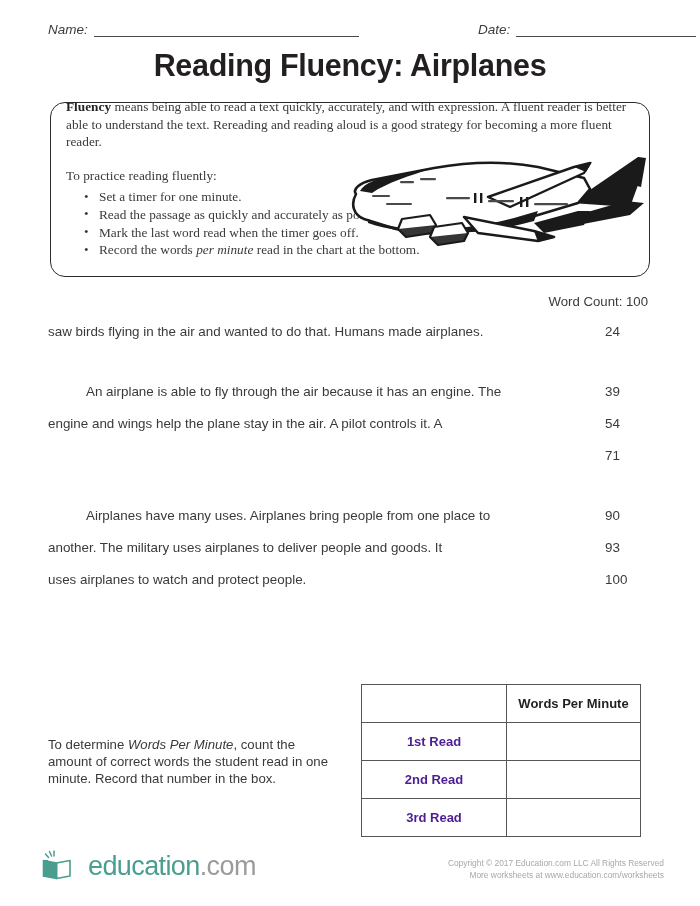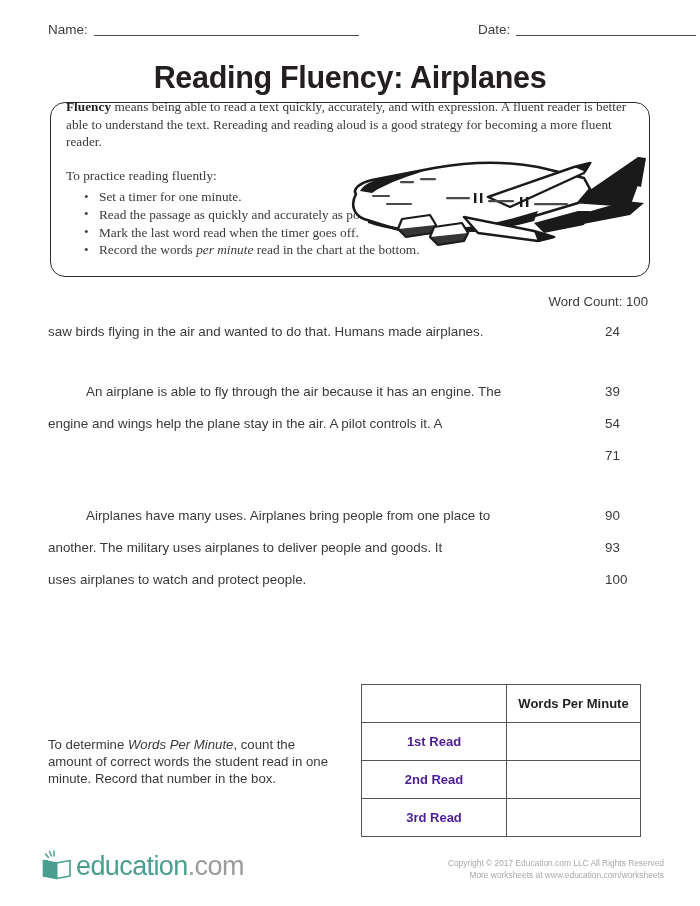--- a/index.html
+++ b/index.html
@@ -26,22 +26,23 @@
     top: 22px;
     left: 48px;
     right: 36px;
     height: 20px;
     font-size: 13.5px;
     color: #3c3c3c;
   }
   .nd-group {
     position: absolute;
     display: flex;
-    align-items: flex-start;
+    align-items: flex-end;
     white-space: nowrap;
+    font-style: italic;
   }
   .nd-name { left: 0; }
   .nd-date { left: 430px; }
   .nd-label {
     font-size: 13.5px;
     color: #3c3c3c;
     margin-right: 6px;
   }
   .nd-line {
     display: inline-block;
@@ -55,21 +56,20 @@
   .title {
     position: absolute;
     top: 48px;
     left: 0;
     width: 700px;
     text-align: center;
     font-size: 30.5px;
     font-weight: bold;
     letter-spacing: -0.3px;
     color: #231f20;
-    margin-top: 12px;
   }
 
   
   .infobox {
     position: absolute;
     left: 50px;
     top: 102px;
     width: 600px;
     height: 175px;
     border: 1.6px solid #2b2b2b;
@@ -214,20 +214,21 @@
   }
   .logo-mark {
     width: 34px;
     height: 32px;
     margin-right: 2px;
   }
   .logo-word {
     font-size: 27px;
     letter-spacing: -0.6px;
     line-height: 1;
+    margin-left: 12px;
   }
   .logo-edu { color: #4a9e8f; }
   .logo-com { color: #9b9b9b; }
 
   .copyright {
     position: absolute;
     right: 36px;
     top: 858px;
     text-align: right;
     font-size: 8.4px;

